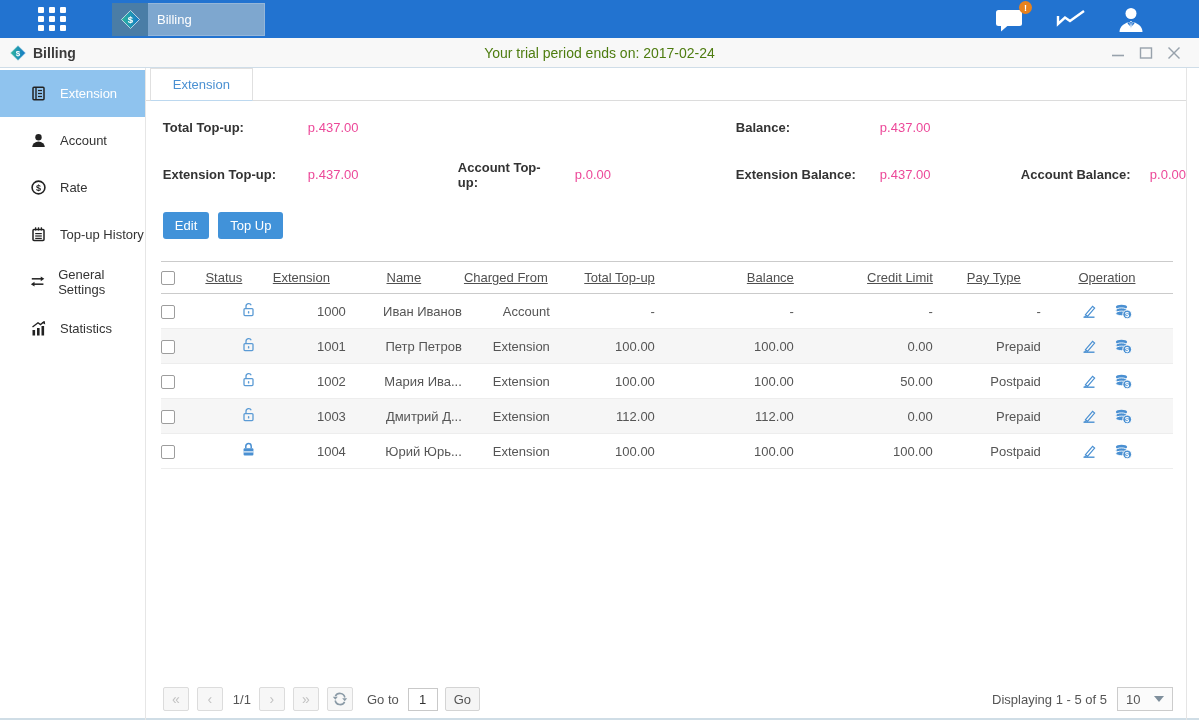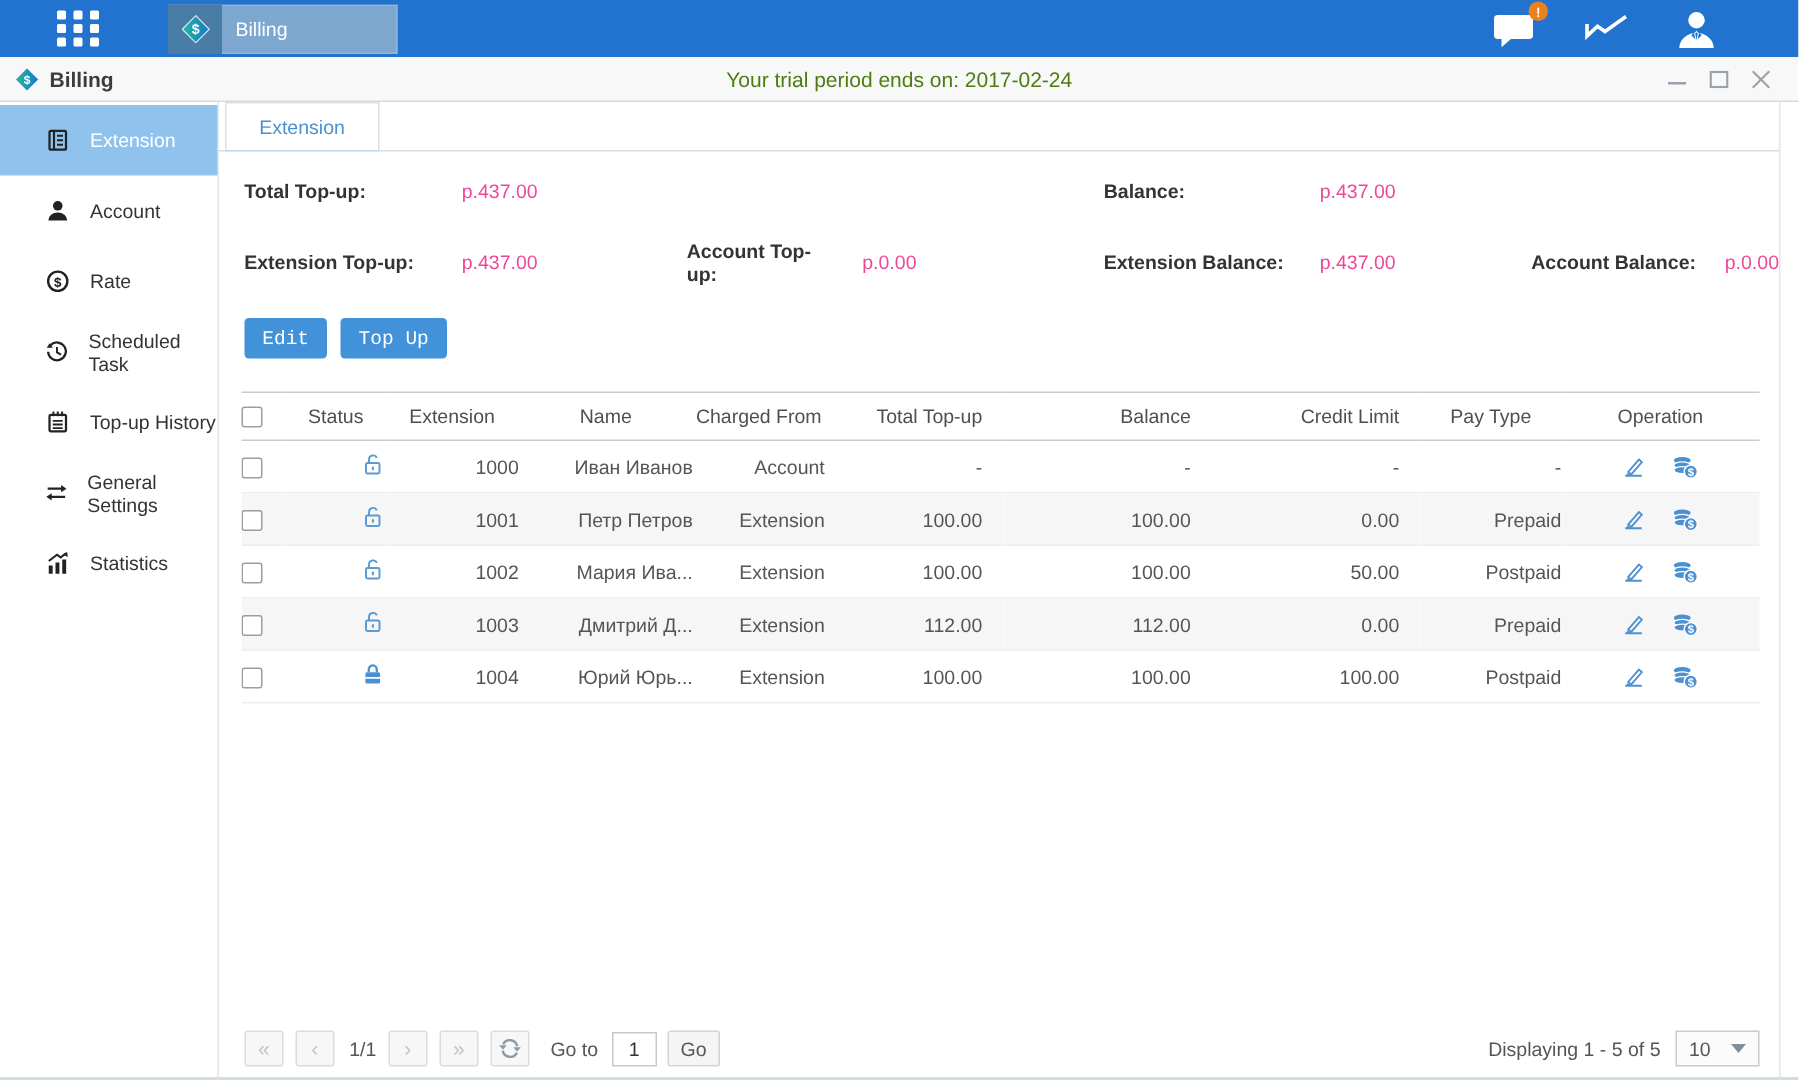--- a/index.html
+++ b/index.html
@@ -37,25 +37,25 @@
   .tabbar { height:33px; border-bottom:1px solid #dcdcdc; display:flex; }
   .tab { margin-left:4px; width:103px; margin-bottom:-1px; background:#fff; border:1px solid #e0e0e0; border-bottom:1px solid #bcd8ef; display:flex; align-items:center; justify-content:center; color:#4a90d2; cursor:pointer; }
 
   
   .summary { margin:11px 0 0 17px; display:grid; grid-template-columns:129px 134px 101px 145px 128px 125px 113px auto; grid-auto-rows:31px; align-items:center;gap:16px; }
   .summary .lab { font-weight:bold; color:#333; }
   .summary .val { color:#ec4899; }
 
   
   .actions { margin:22px 0 0 17px; display:flex; gap:9px; }
-  .btn-primary { background:#4192d9; color:#fff; border:none; border-radius:3px; height:27px; padding:0 12px; font-size:13px; font-family:Liberation Mono, monospace; cursor:pointer; }
+  .btn-primary { background:#4192d9; color:#fff; border:none; border-radius:3px; height:27px; padding:0 12px; font-size:13px; font-family:Liberation Sans, sans-serif; cursor:pointer; }
 
   
   .grid { margin:22px 13px 0 15px; border-collapse:collapse; width:calc(100% - 28px); table-layout:fixed; }
-  .grid th { height:32px; font-weight:normal; color:#4f4f4f; border-top:1px solid #cbcbcb; border-bottom:1px solid #cbcbcb; text-align:center; font-size:13px; }
+  .grid th { height:32px; font-weight:normal; color:#4f4f4f; border-top:1px solid #cbcbcb; border-bottom:1px solid #cbcbcb; text-align:center; font-size:13px;text-decoration:underline; }
   .grid td { height:35px; color:#555; text-align:right; border-bottom:1px solid #ededed; font-size:13px; overflow:hidden; white-space:nowrap; }
   .grid tr.alt td { background:#f6f6f6; }
   .grid .num { text-align:right; padding-right:14px; }
   .chk { appearance:none; -webkit-appearance:none; width:14px; height:14px; border:1px solid #9d9d9d; border-radius:2px; background:#fff; cursor:pointer; vertical-align:middle; }
   .ops { display:flex; justify-content:center; align-items:center; gap:16px; }
   .ops svg { cursor:pointer; }
   .status-cell svg { cursor:pointer; }
 
   .spacer { flex:1; }
 
@@ -213,28 +213,20 @@
           <path d="M2.2 15 a6.3 5.4 0 0 1 12.6 0 Z" fill="#222"></path>
         </svg>
         <span class="lbl">Account</span>
       </div>
       <div class="side-item">
         <svg width="17" height="17" viewBox="0 0 17 17">
           <circle cx="8.5" cy="8.5" r="6.4" fill="none" stroke="#222" stroke-width="1.6"></circle>
           <text x="8.5" y="12" font-size="9" font-weight="bold" fill="#222" text-anchor="middle" font-family="Liberation Sans, sans-serif">$</text>
         </svg>
         <span class="lbl">Rate</span>
-      </div>
-      <div class="side-item">
-        <svg width="17" height="17" viewBox="0 0 17 17">
-          <path d="M4 3.8 A6.3 6.3 0 1 1 2.2 8.5" fill="none" stroke="#222" stroke-width="1.6"></path>
-          <polygon points="1.2,5.6 5.6,5.6 3.3,2.4" fill="#222"></polygon>
-          <path d="M8.5 5.2 V9 L11.4 10.6" fill="none" stroke="#222" stroke-width="1.4"></path>
-        </svg>
-        <span class="lbl">Scheduled Task</span>
       </div>
       <div class="side-item">
         <svg width="17" height="17" viewBox="0 0 17 17">
           <rect x="3" y="3.5" width="11" height="11" rx="1" fill="none" stroke="#222" stroke-width="1.5"></rect>
           <line x1="5.6" y1="1.3" x2="5.6" y2="4.5" stroke="#222" stroke-width="1.3"></line>
           <line x1="8.5" y1="1.3" x2="8.5" y2="4.5" stroke="#222" stroke-width="1.3"></line>
           <line x1="11.4" y1="1.3" x2="11.4" y2="4.5" stroke="#222" stroke-width="1.3"></line>
           <line x1="5.2" y1="7.6" x2="11.8" y2="7.6" stroke="#222" stroke-width="1.2"></line>
           <line x1="5.2" y1="10" x2="11.8" y2="10" stroke="#222" stroke-width="1.2"></line>
           <line x1="5.2" y1="12.4" x2="11.8" y2="12.4" stroke="#222" stroke-width="1.2"></line>

